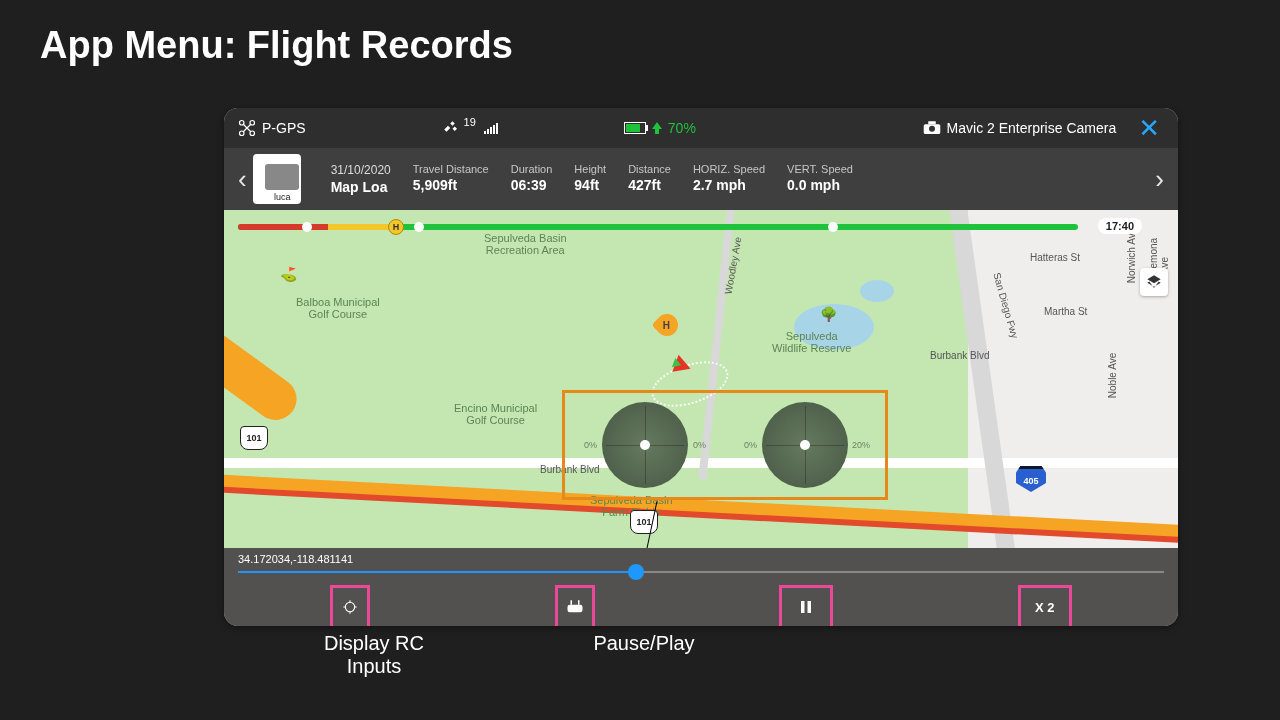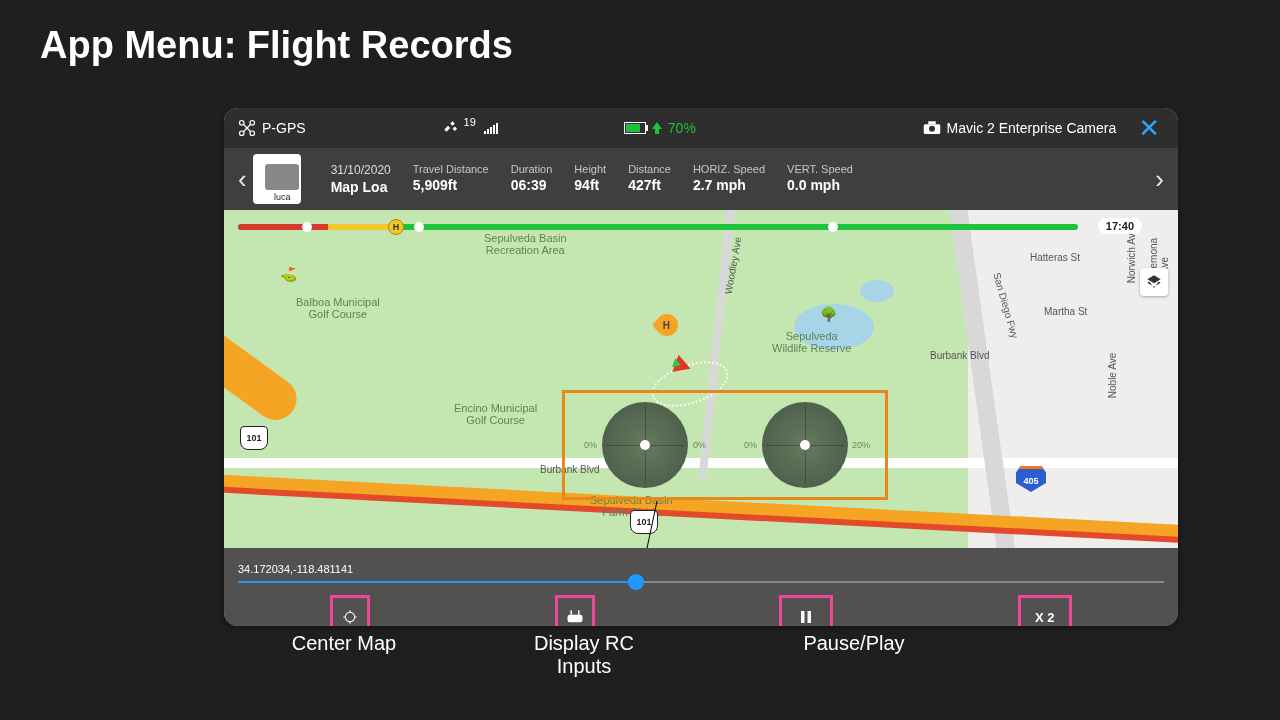--- a/index.html
+++ b/index.html
@@ -69,21 +69,21 @@
 
   .shield101 {
     position:absolute; width:28px; height:24px; background:#fff;
     border:1.5px solid #222; border-radius:4px 4px 8px 8px;
     font-size:9px; font-weight:700; color:#222; display:flex; align-items:center; justify-content:center;
   }
   .shield405 {
     position:absolute; width:30px; height:26px; background:#2a5fd0; color:#fff;
     font-size:9px; font-weight:700; display:flex; align-items:center; justify-content:center;
     clip-path: polygon(15% 0,85% 0,100% 25%,100% 65%,50% 100%,0 65%,0 25%);
-    border-top:3px solid #f97316;
+    border-top:3px solid #0f172a;
   }
 
   .layers-btn {
     position:absolute; right:10px; top:58px; width:28px; height:28px; background:#fff;
     border-radius:4px; box-shadow:0 1px 3px rgba(0,0,0,.3);
     display:flex; align-items:center; justify-content:center; cursor:pointer;
   }
 
   
   .timeline {
@@ -143,21 +143,21 @@
   .stick::after  { top:50%; left:4px; right:4px; height:1px; }
   .stick .knob { width:10px; height:10px; background:#fff; border-radius:50%; position:relative; z-index:2;}
   .stick-lbl { position:absolute; font-size:9px; color:#6e8261; }
 
   
   .play-bar {
     position:absolute; left:0; right:0; bottom:0; height:78px;
     background: rgba(40,40,40,0.78);
     display:flex; flex-direction:column;
   }
-  .coords { color:#fff; font-size:11px; padding:15px 14px 2px; }
+  .coords { color:#fff; font-size:11px; padding:5px 14px 2px; }
   .scrub { position:relative; height:10px; margin:0 14px; }
   .scrub-track { position:absolute; left:0; right:0; top:4px; height:2px; background:#888;}
   .scrub-fill { position:absolute; left:0; top:4px; height:2px; background:#1e98ff; }
   .scrub-knob { position:absolute; top:-3px; width:16px; height:16px; background:#1e98ff; border-radius:50%; margin-left:-8px;}
   .btn-row { display:flex; justify-content:space-around; align-items:center; flex:1; padding:0 14px;}
   .pbtn {
     width:54px; height:44px; border:3px solid #ec4899; display:flex;
     align-items:center; justify-content:center; color:#fff; font-size:13px; font-weight:700;
     cursor:pointer;
     margin-top:18px;
@@ -377,17 +377,16 @@
             <rect x="8.5" y="1" width="3.5" height="12"></rect>
           </svg>
       </div>
       <div class="pbtn">X 2</div>
     </div>
   </div>
 
 </div>
 
 <div class="captions">
-  <div style="width:180px;margin-left:30px">Center Map</div>
   <div style="width:220px;margin-left:40px;white-space:pre">Display RC
 Inputs</div>
   <div style="width:200px;margin-left:60px">Pause/Play</div>
 </div>
 
 </body></html>

